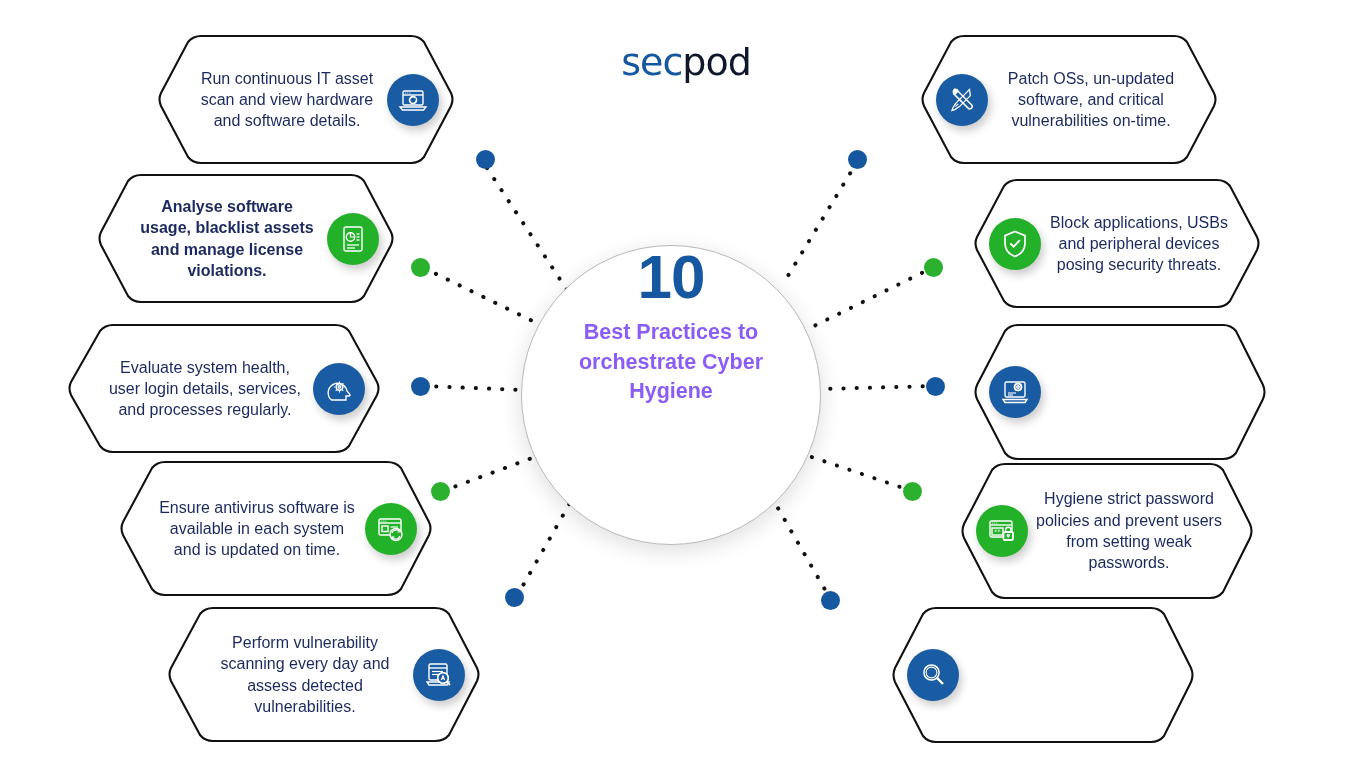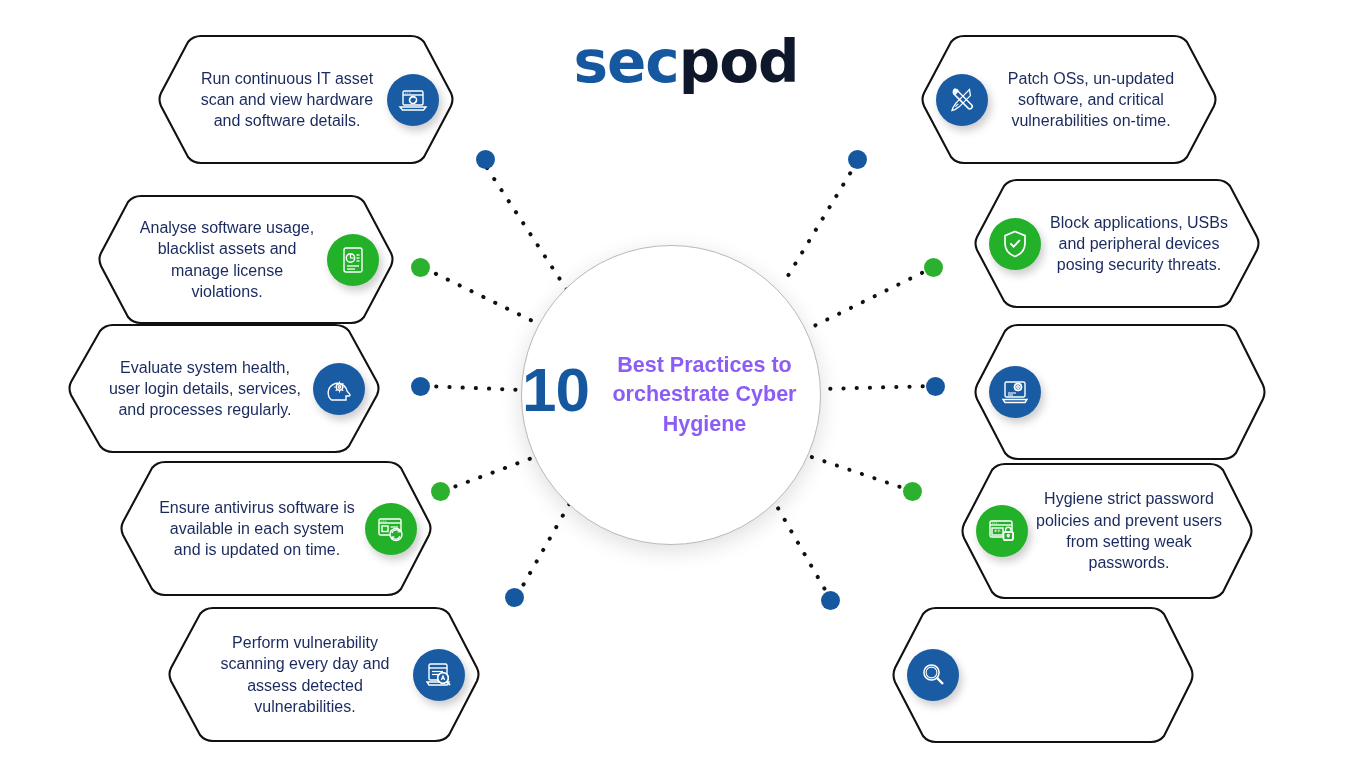--- a/index.html
+++ b/index.html
@@ -28,22 +28,22 @@
     left: 566px;
     top: 38px;
     width: 240px;
     height: 48px;
     display: flex;
     align-items: center;
     justify-content: center;
     letter-spacing: -1px;
   }
   #logo .lg {
-    font-size: 58px;
-    font-weight: bold;
+    font-size: 38px;
+    font-weight: normal;
     line-height: 1;
     font-family: "DejaVu Sans", sans-serif;
   }
   #logo .lg-sec { color: #1558a0; }
   #logo .lg-pod { color: #0f172a; }
 
   
   #connectors {
     position: absolute;
     left: 0; top: 0;
@@ -56,21 +56,21 @@
     position: absolute;
     left: 521px;
     top: 245px;
     width: 300px;
     height: 300px;
     border-radius: 50%;
     background: #ffffff;
     border: 1px solid #b9b9b9;
     box-shadow: 0 6px 22px rgba(0,0,0,0.13);
     display: flex;
-    flex-direction: row;
+    flex-direction: column;
     align-items: center;
     box-sizing: border-box;
     z-index: 4;
   }
   #center-number {
     color: #1558a0;
     font-size: 62px;
     font-weight: bold;
     line-height: 1;
     margin-bottom: 10px;
@@ -127,21 +127,21 @@
     align-items: center;
     justify-content: center;
     box-shadow: 3px 5px 9px rgba(0,0,0,0.20);
   }
   .icon-wrap.blue  { background: #1a5ca3; }
   .icon-wrap.green { background: #24b12a; }
   .icon-wrap svg { display: block; }
 
   
   #card-l1 { left: 155px; top: 33px;  width: 302px; height: 133px; }
-  #card-l2 { left:  95px; top: 193px; width: 302px; height: 133px; }
+  #card-l2 { left:  95px; top: 172px; width: 302px; height: 133px; font-weight: bold; }
   #card-l3 { left:  65px; top: 322px; width: 318px; height: 133px; }
   #card-l4 { left: 117px; top: 459px; width: 318px; height: 139px; }
   #card-l5 { left: 165px; top: 605px; width: 318px; height: 139px; }
 
   
   #card-r1 { left: 918px; top: 33px;  width: 302px; height: 133px; }
   #card-r2 { left: 971px; top: 177px; width: 292px; height: 133px; }
   #card-r3 { left: 971px; top: 322px; width: 298px; height: 140px; }
   #card-r4 { left: 958px; top: 461px; width: 298px; height: 140px; }
   #card-r5 { left: 889px; top: 605px; width: 308px; height: 140px; }

